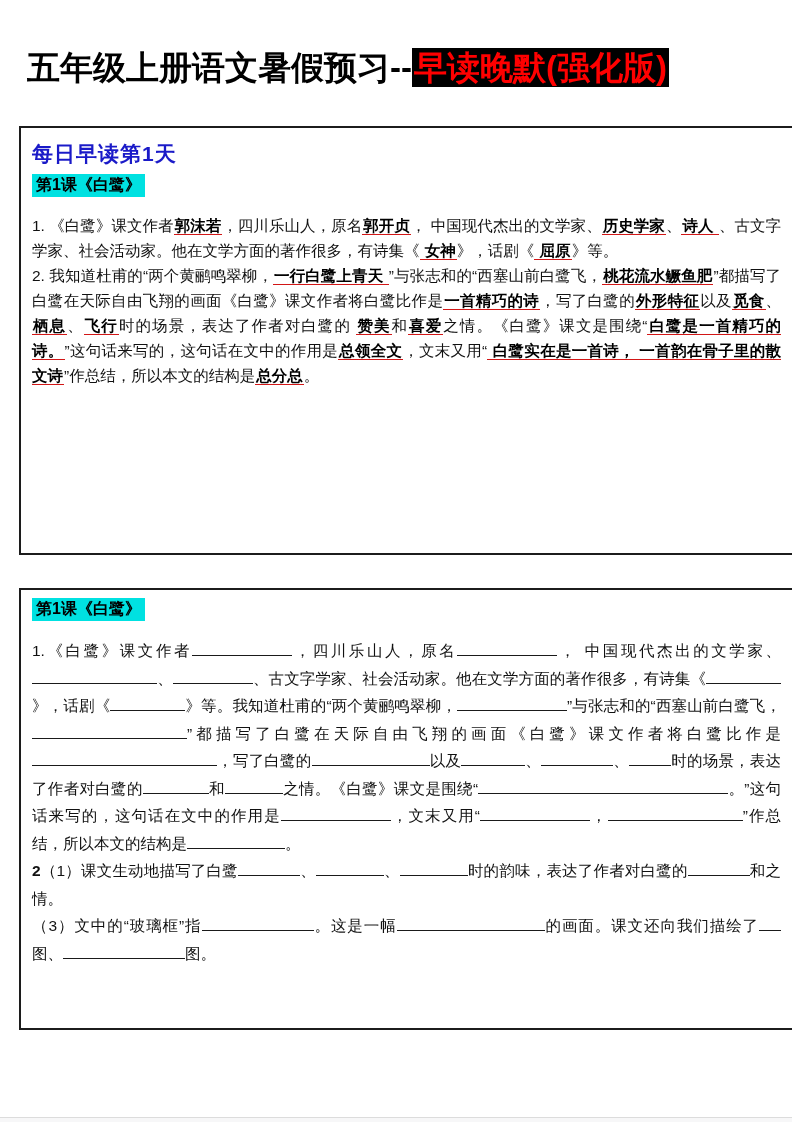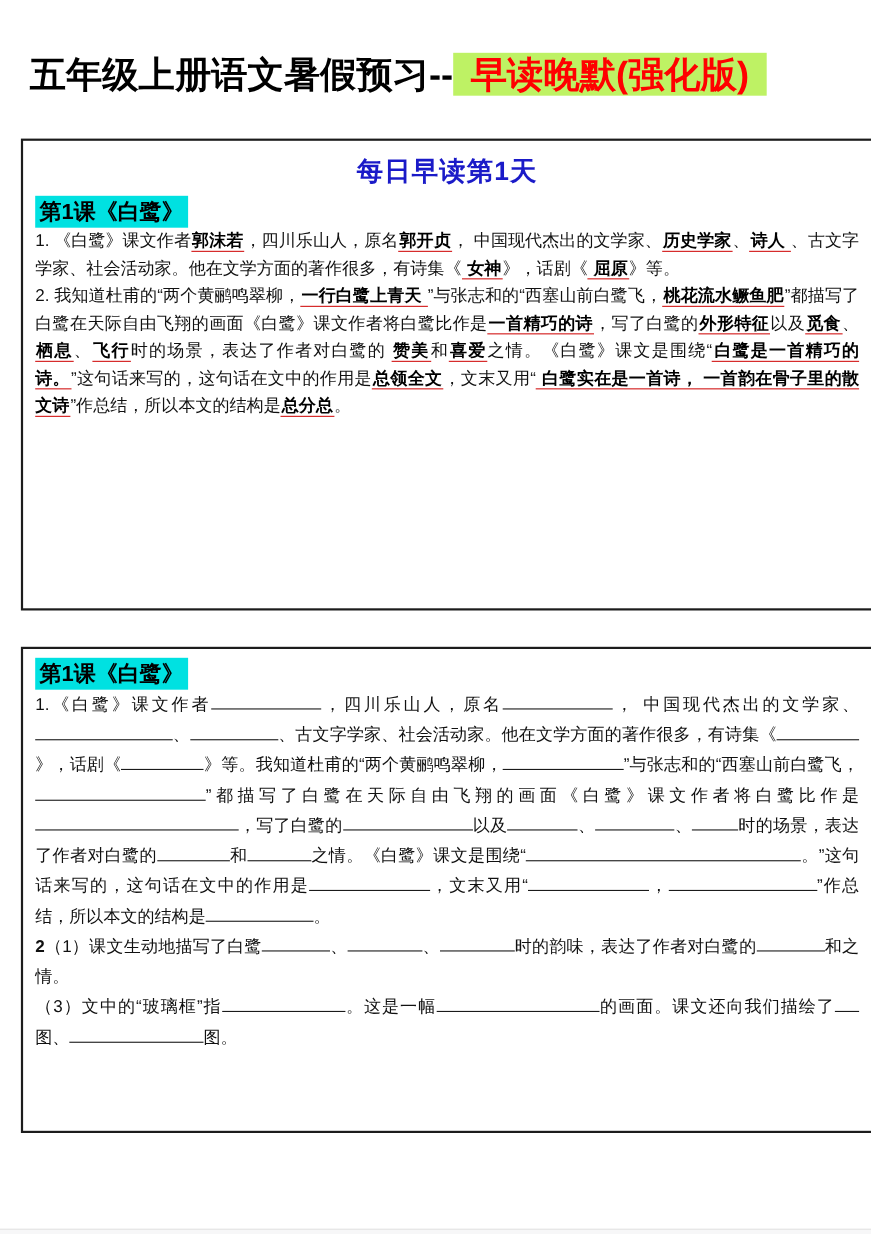--- a/index.html
+++ b/index.html
@@ -7,36 +7,36 @@
     width:792px;height:1122px;position:relative;background:#ffffff;
     font-family:"Liberation Sans","DejaVu Sans",sans-serif;
     color:#1a1a1a;overflow:hidden;
   }
   .page-title{
     position:absolute;left:27px;top:46px;width:745px;
     font-size:33px;font-weight:bold;letter-spacing:0px;white-space:nowrap;
     color:#000000;
   }
   .page-title .hl{
-    background:#bef264;color:#ff0000;padding:1px 16px;
+    background:#000000;color:#ff0000;padding:1px 2px;
   }
   .box{
     position:absolute;left:19px;width:749px;
     border:2px solid #1c1c1c;background:#ffffff;
     padding:8px 11px 0 11px;box-sizing:content-box;
   }
   .box.morning{top:126px;height:417px;}
   .box.evening{top:588px;height:430px;}
   .sec-header{
-    text-align:center;font-size:24px;font-weight:bold;color:#1a1ac8;
+    text-align:left;font-size:21px;font-weight:bold;color:#1a1ac8;
     margin:4px 0 6px 0;letter-spacing:1px;
   }
   .lesson{
     display:inline-block;background:#00e1e1;color:#000;
-    font-size:20px;font-weight:bold;padding:1px 4px;margin-bottom:0;
+    font-size:16px;font-weight:bold;padding:1px 4px;margin-bottom:16px;
   }
   .para{
     font-size:15.5px;text-align:justify;color:#111;
   }
   .morning .para{line-height:25px;}
   .evening .para{line-height:27.5px;}
   .answer{
     color:#000000;font-weight:bold;
     border-bottom:1.6px solid #d21616;
     padding:0 1px;

